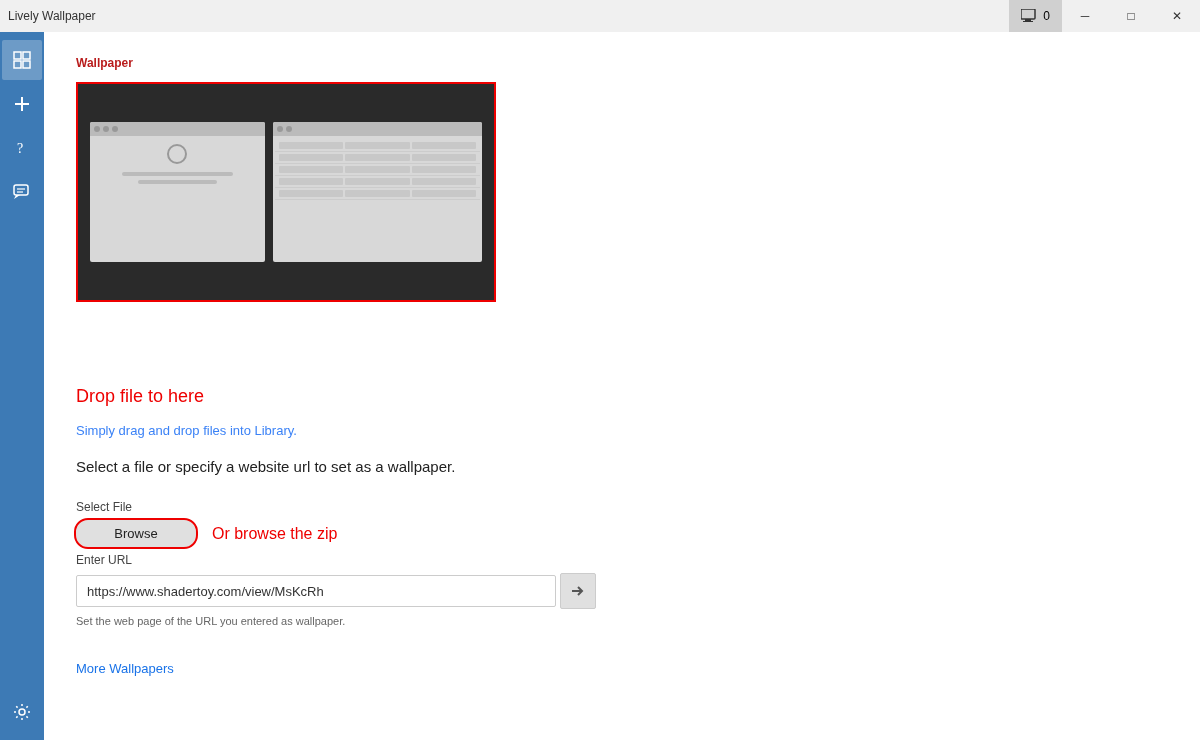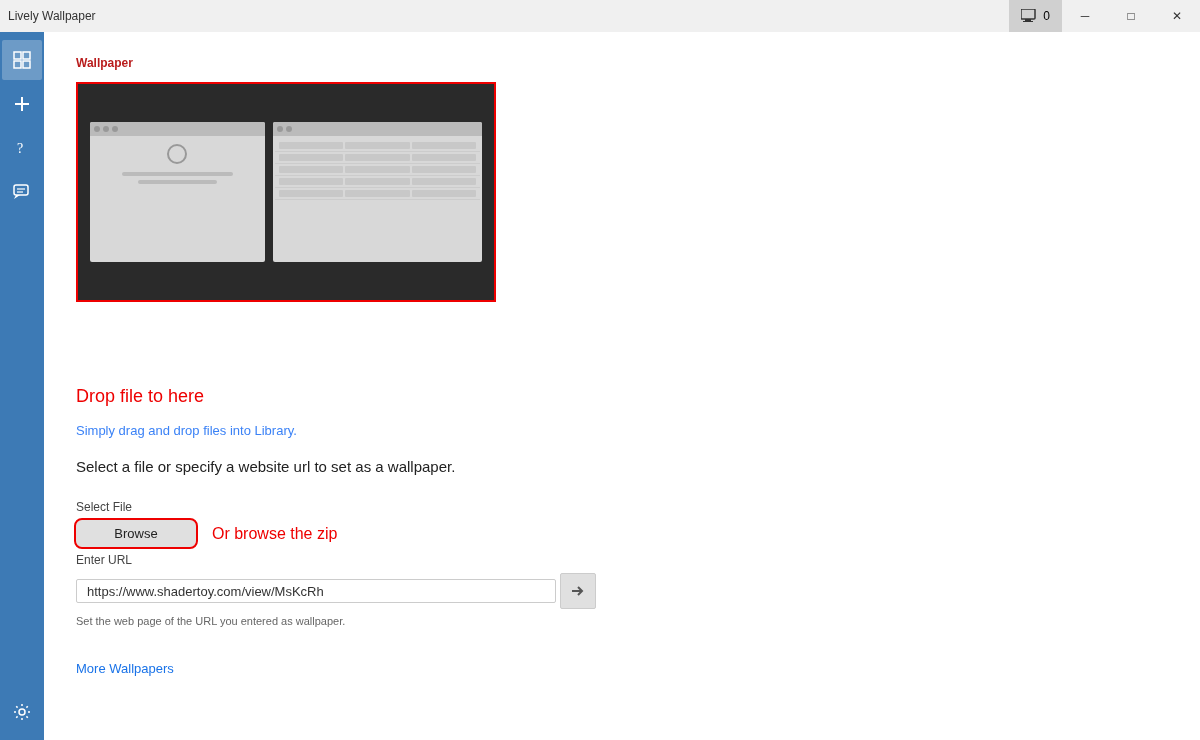--- a/index.html
+++ b/index.html
@@ -178,21 +178,21 @@
     .browse-row {
       display: flex;
       align-items: center;
       gap: 16px;
       margin-bottom: 6px;
     }
 
     .browse-btn {
       background: #e0e0e0;
       border: none;
-      border-radius: 6px;
+      border-radius: 12px;
       padding: 6px 24px;
       font-size: 13px;
       cursor: pointer;
       outline: 2px solid #e00;
       outline-offset: 0px;
       min-width: 120px;
       text-align: center;
       color: #222;
     }
 
@@ -211,21 +211,21 @@
     
     .url-row {
       display: flex;
       align-items: center;
       gap: 4px;
       margin-bottom: 6px;
     }
 
     .url-input {
       width: 480px;
-      height: 24px;
+      height: 32px;
       border: 1px solid #ccc;
       border-radius: 2px;
       padding: 0 10px;
       font-size: 13px;
       color: #333;
       outline: none;
     }
 
     .url-go-btn {
       width: 36px; height: 36px;

